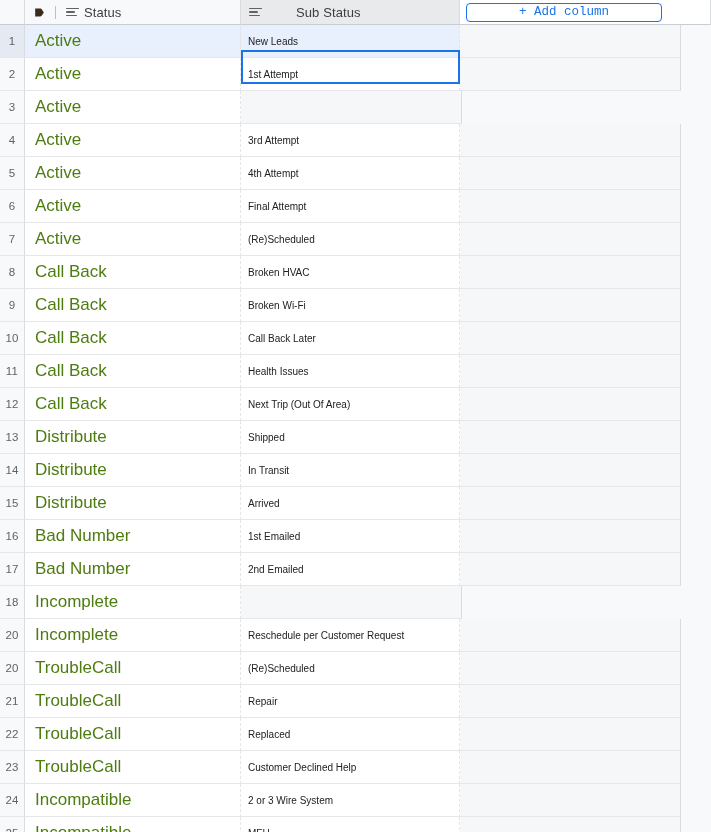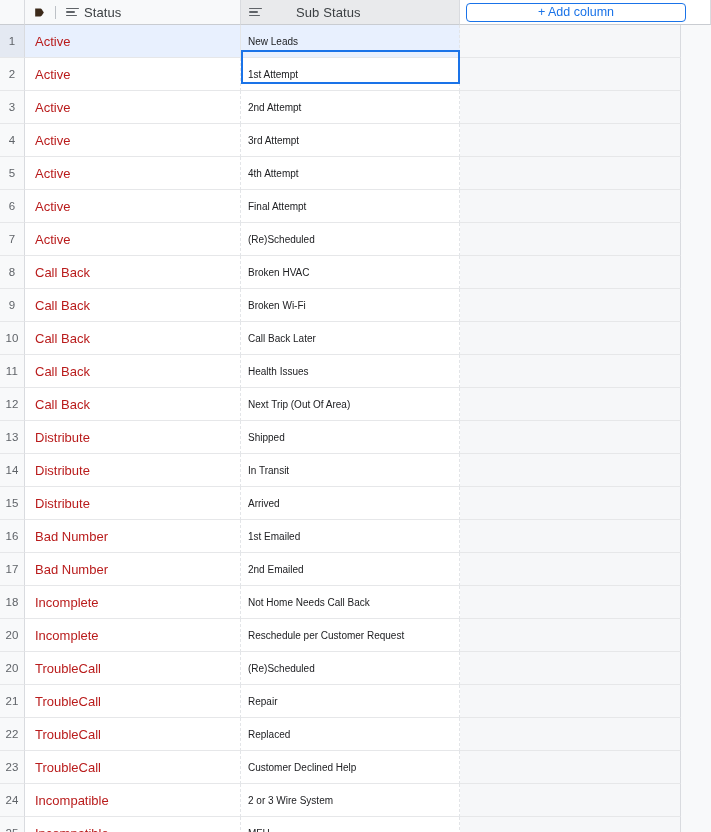--- a/index.html
+++ b/index.html
@@ -68,27 +68,27 @@
     width:13px;height:11px;flex:0 0 13px;display:flex;flex-direction:column;
     justify-content:center;gap:2px;
   }
   .lines-icon i{display:block;height:1.4px;background:#5f6368;border-radius:1px;}
   .lines-icon i:nth-child(1){width:13px;}
   .lines-icon i:nth-child(2){width:9px;}
   .lines-icon i:nth-child(3){width:11px;}
   .hdr-label{white-space:nowrap;font-size:13px;color:#3c4043;letter-spacing:.1px;}
 
   .add-col-btn{
-    width:220px;height:19px;
+    width:196px;height:19px;
     border:1px solid #1a73e8;
     border-radius:4px;
     background:#ffffff;
     color:#1a73e8;
     font-size:12.5px;
-    font-family:Liberation Sans, sans-serif;
+    font-family:Liberation Mono, monospace;
     display:flex;align-items:center;justify-content:center;
     cursor:pointer;
     box-sizing:border-box;
     margin-left:0px;
     white-space:nowrap;
   }
 
   
   .body-area{
     position:absolute;left:0;top:25px;width:711px;height:807px;overflow:hidden;
@@ -111,21 +111,21 @@
     letter-spacing:.2px;
   }
   .row .c-status{
     width:216px;flex:0 0 216px;
     background:#ffffff;
     border-right:1px dashed #e3e5e8;
     border-bottom:1px solid #e6e7e9;
     box-sizing:border-box;
     display:flex;align-items:center;
     padding:0 0 0 10px;
-    font-size:13px;color:#b91c1c;
+    font-size:17px;color:#4d7c0f;
     white-space:nowrap;overflow:hidden;
   }
   .row .c-substatus{
     width:219px;flex:0 0 219px;
     background:#ffffff;
     border-right:1px dashed #e3e5e8;
     border-bottom:1px solid #e6e7e9;
     box-sizing:border-box;
     display:flex;align-items:center;
     padding:0 0 0 7px;
@@ -211,21 +211,20 @@
         <div class="row">
           <div class="gutter">2</div>
           <div class="c-status">Active</div>
           <div class="c-substatus">1st Attempt</div>
           <div class="c-empty"></div>
           <div class="c-tail"></div>
         </div>
         <div class="row">
           <div class="gutter">3</div>
           <div class="c-status">Active</div>
-          <div class="c-substatus">2nd Attempt</div>
           <div class="c-empty"></div>
           <div class="c-tail"></div>
         </div>
         <div class="row">
           <div class="gutter">4</div>
           <div class="c-status">Active</div>
           <div class="c-substatus">3rd Attempt</div>
           <div class="c-empty"></div>
           <div class="c-tail"></div>
         </div>
@@ -316,21 +315,20 @@
         <div class="row">
           <div class="gutter">17</div>
           <div class="c-status">Bad Number</div>
           <div class="c-substatus">2nd Emailed</div>
           <div class="c-empty"></div>
           <div class="c-tail"></div>
         </div>
         <div class="row">
           <div class="gutter">18</div>
           <div class="c-status">Incomplete</div>
-          <div class="c-substatus">Not Home Needs Call Back</div>
           <div class="c-empty"></div>
           <div class="c-tail"></div>
         </div>
         <div class="row">
           <div class="gutter">20</div>
           <div class="c-status">Incomplete</div>
           <div class="c-substatus">Reschedule per Customer Request</div>
           <div class="c-empty"></div>
           <div class="c-tail"></div>
         </div>

